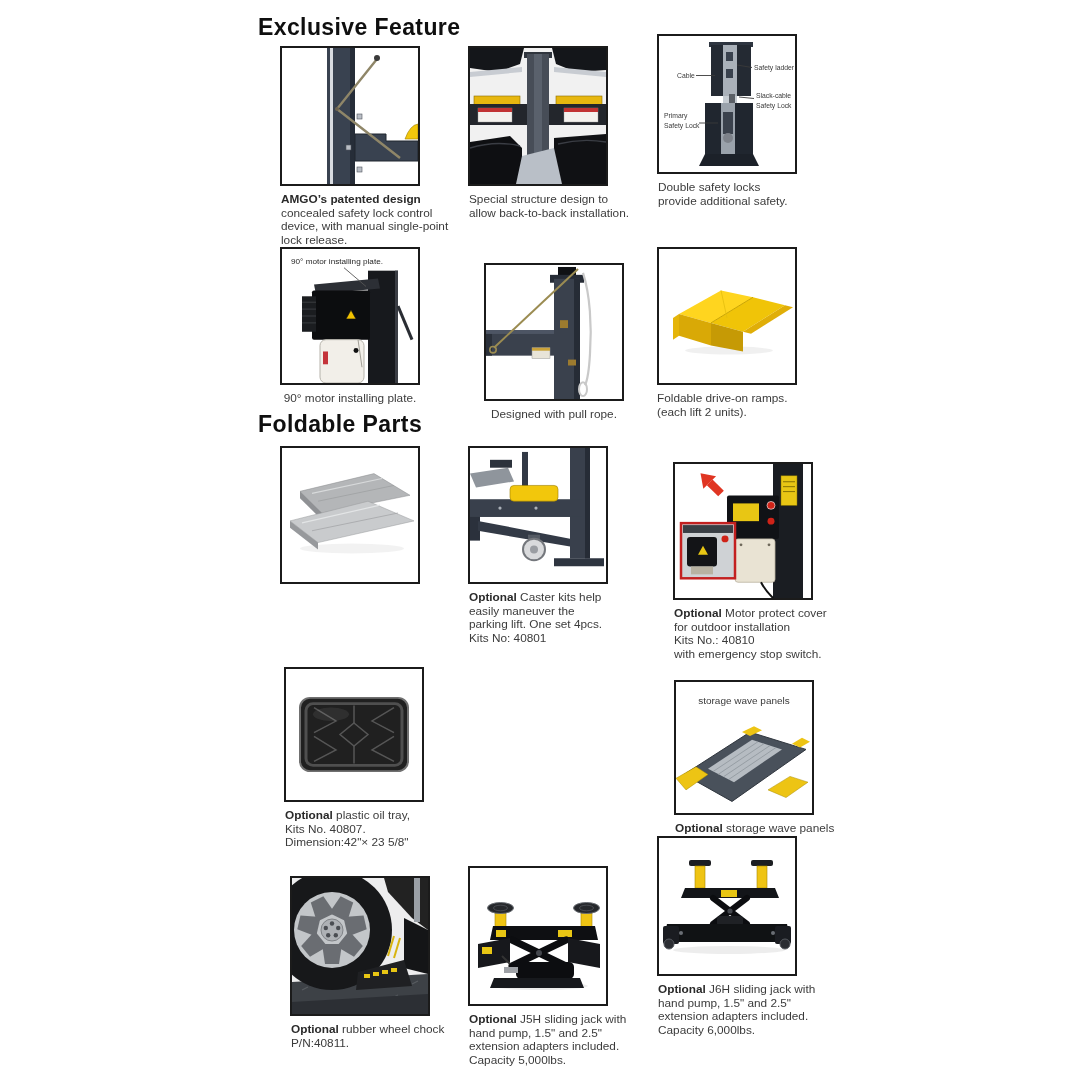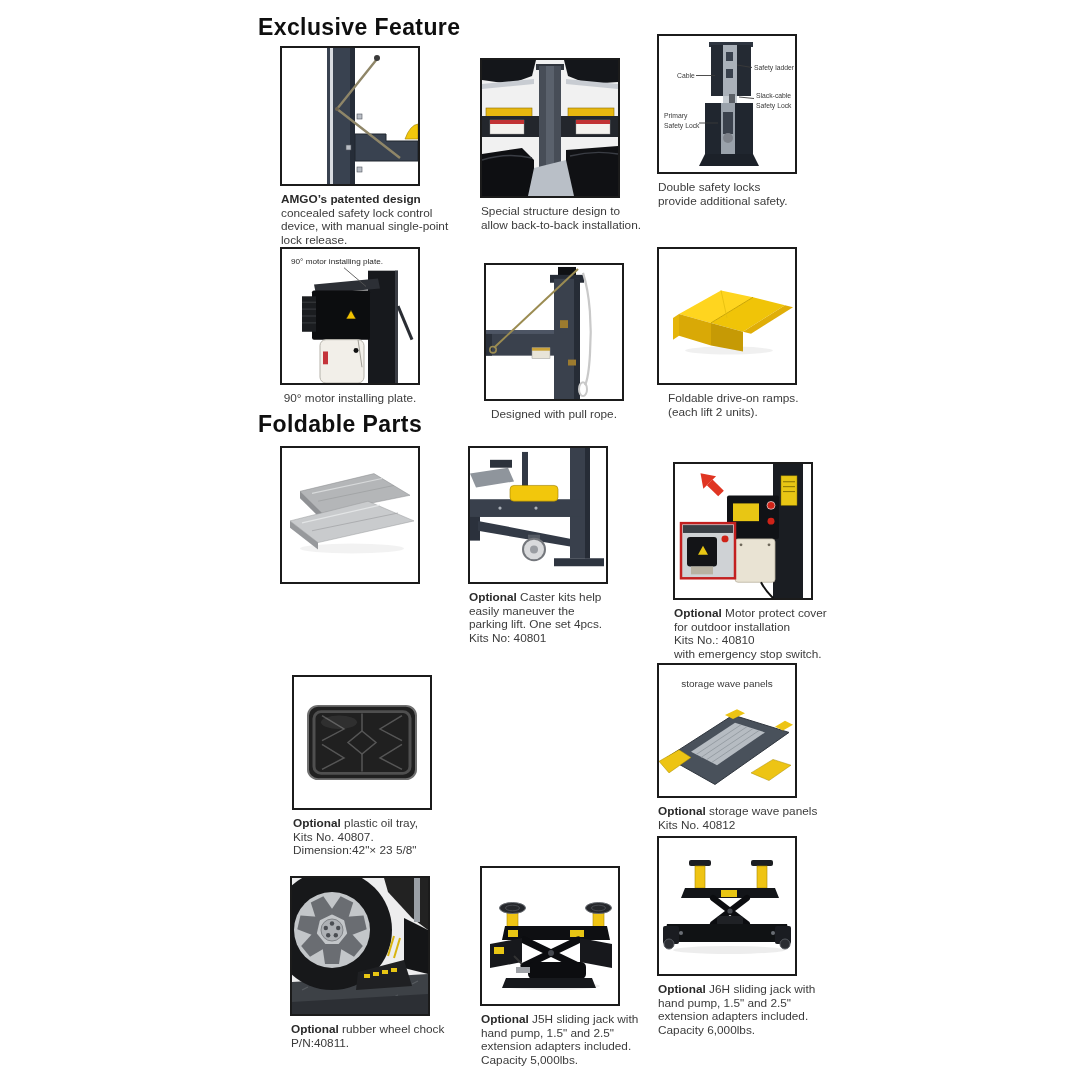--- a/index.html
+++ b/index.html
@@ -5,21 +5,21 @@
   html,body{margin:0;padding:0;background:#ffffff;}
   .page{position:relative;width:900px;height:1080px;background:#ffffff;overflow:hidden;
         font-family:"Liberation Sans",sans-serif;}
   .h{position:absolute;margin:0;font-size:23px;font-weight:bold;letter-spacing:.4px;color:#0f0f0f;}
   .cell{position:absolute;width:195px;}
   .box{width:140px;border:2px solid #1b1b1b;background:#ffffff;box-sizing:border-box;}
   .box svg{display:block;width:100%;height:100%;}
   .cap{margin:7px 0 0 1px;font-size:11.8px;line-height:13.6px;color:#3b3b3b;white-space:pre-line;}
   .cap b{color:#2a2a2a;text-align:center;}
   .cap.center{width:150px;margin-left:-5px;text-align:center;}
-  .cap.ind{margin-left:11px;}
+  .cap.ind{margin-left:0;}
   text{font-family:"Liberation Sans",sans-serif;}
   .t7{font-size:6.8px;fill:#3a3a3a;}
   .t8{font-size:8.2px;fill:#262626;}
   .t10{font-size:10px;fill:#3a3a3a;}
   .lead{stroke:#3a3a3a;stroke-width:0.9;}
 </style>
 </head>
 <body>
 
 <div class="page">
@@ -48,21 +48,21 @@
           <circle cx="55" cy="61" r="2" fill="#6b6350"></circle>
         </g>
       </svg>
     </div>
     <figcaption class="cap"><b>AMGO’s patented design</b><span>
 concealed safety lock control
 device, with manual single-point
 lock release.</span></figcaption>
   </figure>
 
-  <figure class="cell" style="left:468px;top:46px;margin:12px">
+  <figure class="cell" style="left:468px;top:46px;margin:0">
     <div class="box" style="height:140px">
       <svg viewBox="0 0 136 136" preserveAspectRatio="none">
         <rect x="0" y="0" width="136" height="136" fill="#f1f1f1"></rect>
         <g>
           <polygon points="0,0 54,0 50,16 28,24 0,20" fill="#14161a"></polygon>
           <polygon points="82,0 136,0 136,22 106,24 86,16" fill="#14161a"></polygon>
           <polygon points="0,24 52,19 52,24 0,29" fill="#c8ccd2"></polygon>
           <polygon points="84,19 136,24 136,29 84,24" fill="#c8ccd2"></polygon>
         </g>
         <g>
@@ -318,21 +318,21 @@
           <rect x="16" y="104" width="22" height="8" fill="#b8b2a2"></rect>
         </g>
       </svg>
     </div>
     <figcaption class="cap"><b>Optional</b><span> Motor protect cover
 for outdoor installation
 Kits No.: 40810
 with emergency stop switch.</span></figcaption>
   </figure>
 
-  <figure class="cell" style="left:280px;top:663px;margin:12px">
+  <figure class="cell" style="left:280px;top:663px;margin:4px">
     <div class="box" style="height:135px">
       <svg viewBox="0 0 136 136" preserveAspectRatio="none">
         <rect x="0" y="0" width="136" height="136" fill="#ffffff"></rect>
         <g>
           <rect x="14" y="30" width="108" height="76" rx="10" fill="#202020" stroke="#707070" stroke-width="2"></rect>
           <rect x="20" y="36" width="96" height="64" rx="7" fill="none" stroke="#4f4f4f" stroke-width="3"></rect>
           <polygon points="68,56 82,68 68,80 54,68" fill="none" stroke="#565656" stroke-width="1.5"></polygon>
           <polyline points="28,40 50,54 28,66" fill="none" stroke="#565656" stroke-width="1.5"></polyline>
           <polyline points="108,40 86,54 108,66" fill="none" stroke="#565656" stroke-width="1.5"></polyline>
           <polyline points="28,70 50,84 28,96" fill="none" stroke="#565656" stroke-width="1.5"></polyline>
@@ -342,21 +342,21 @@
           <ellipse cx="45" cy="47" rx="18" ry="7" fill="#ffffff" opacity="0.07"></ellipse>
         </g>
       </svg>
     </div>
     <figcaption class="cap"><b>Optional</b><span> plastic oil tray,
 Kits No. 40807.
 Dimension:42"× 23 5/8"</span></figcaption>
   </figure>
 
 
-  <figure class="cell" style="left:657px;top:663px;margin:0">
+  <figure class="cell" style="left:657px;top:663px;margin:17px">
     <div class="box" style="height:135px">
       <svg viewBox="0 0 136 136" preserveAspectRatio="none">
         <rect x="0" y="0" width="136" height="136" fill="#ffffff"></rect>
         <text class="t10" x="68" y="23" text-anchor="middle">storage wave panels</text>
         <g>
           <polygon points="8,96 74,52 130,70 56,124" fill="#49515b" stroke="#2e343c" stroke-width="1"></polygon>
           <polygon points="32,90 76,60 106,70 58,104" fill="#b6bcc2"></polygon>
           <line x1="37" y1="93" x2="82" y2="62" stroke="#8e959c" stroke-width="0.8"></line>
           <line x1="42" y1="96" x2="88" y2="64" stroke="#8e959c" stroke-width="0.8"></line>
           <line x1="48" y1="98" x2="94" y2="66" stroke="#8e959c" stroke-width="0.8"></line>
@@ -417,21 +417,21 @@
           <rect x="81" y="94" width="6" height="4" fill="#e8c614"></rect>
           <rect x="90" y="92" width="6" height="4" fill="#e8c614"></rect>
           <rect x="99" y="90" width="6" height="4" fill="#e8c614"></rect>
         </g>
       </svg>
     </div>
     <figcaption class="cap"><b>Optional</b><span> rubber wheel chock
 P/N:40811.</span></figcaption>
   </figure>
 
-  <figure class="cell" style="left:480px;top:866px;margin:0">
+  <figure class="cell" style="left:468px;top:866px;margin:0">
     <div class="box" style="height:140px">
       <svg viewBox="0 0 136 136" preserveAspectRatio="none">
         <rect x="0" y="0" width="136" height="136" fill="#ffffff"></rect>
         <ellipse cx="70" cy="118" rx="48" ry="4" fill="#000000" opacity="0.07"></ellipse>
         <g>
           <rect x="25" y="42" width="11" height="18" fill="#efc414" stroke="#a88a00" stroke-width="0.6"></rect>
           <rect x="111" y="42" width="11" height="18" fill="#efc414" stroke="#a88a00" stroke-width="0.6"></rect>
           <ellipse cx="30.5" cy="40" rx="13" ry="5.5" fill="#26282c" stroke="#6a6e74" stroke-width="1"></ellipse>
           <ellipse cx="116.5" cy="40" rx="13" ry="5.5" fill="#26282c" stroke="#6a6e74" stroke-width="1"></ellipse>
           <ellipse cx="30.5" cy="40" rx="7" ry="2.8" fill="none" stroke="#505359" stroke-width="0.8"></ellipse>

